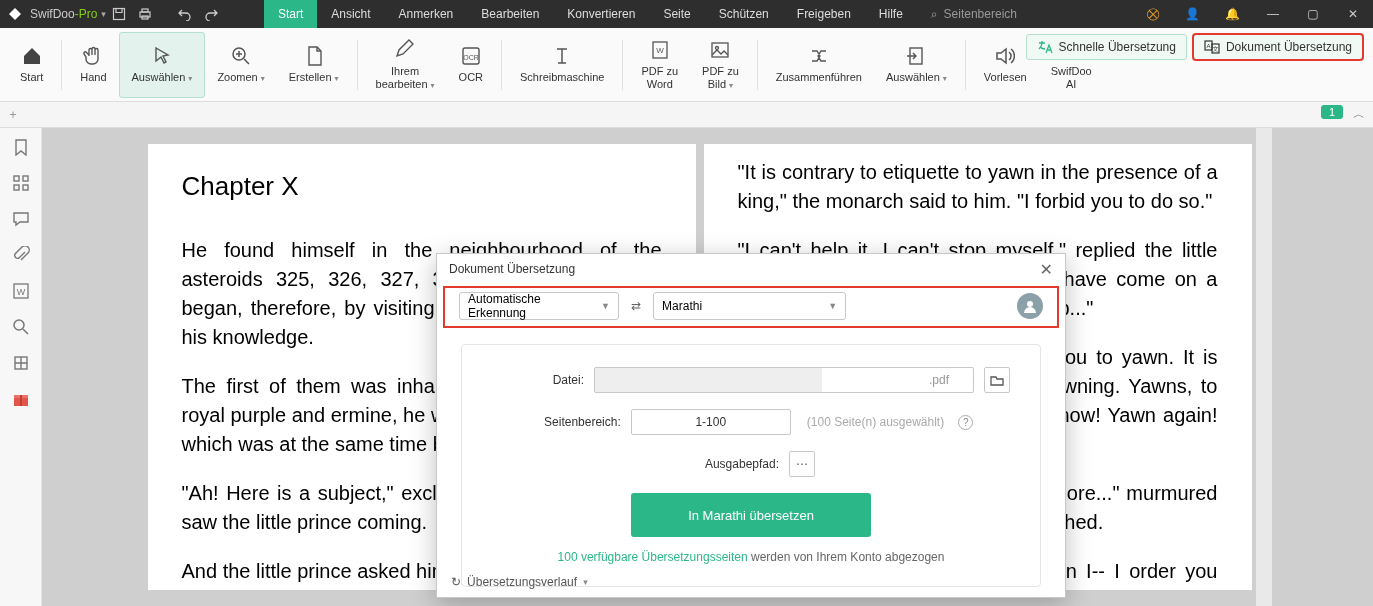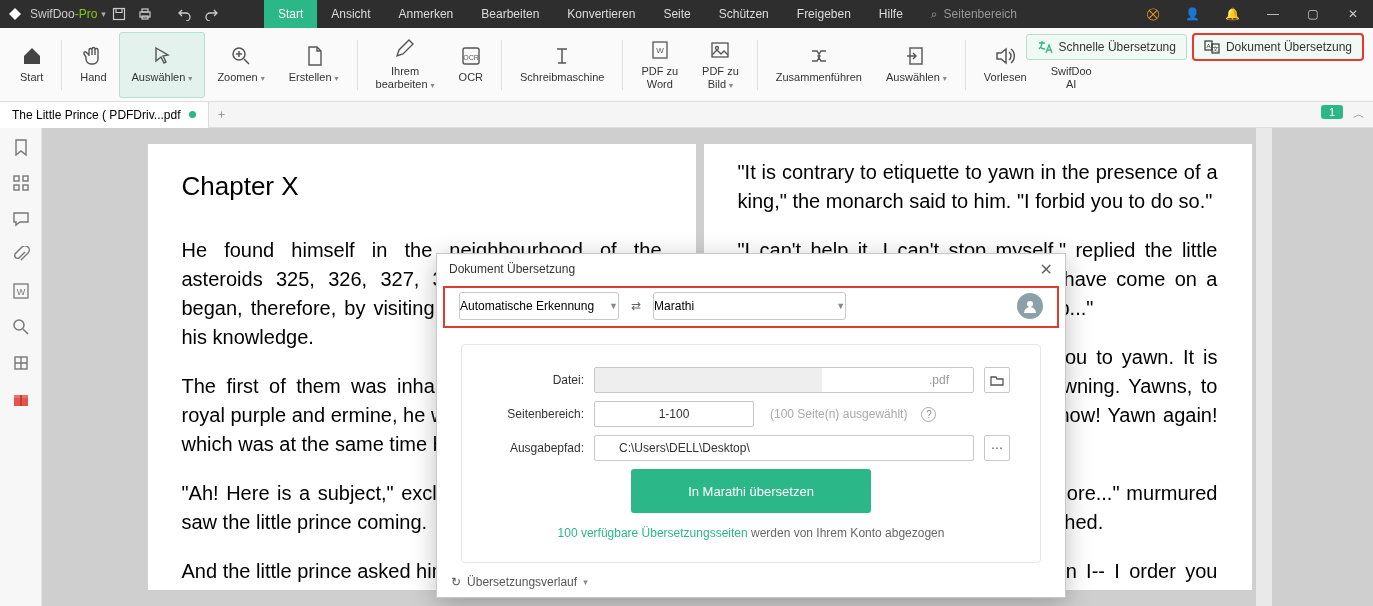--- a/index.html
+++ b/index.html
@@ -48,29 +48,29 @@
 .page-col.left { width: 548px; }
 .page-col.right { width: 548px; }
 .ch-title { font-size: 26px; margin-bottom: 30px; text-align: left; }
 .para { margin-bottom: 20px; }
 .scroll { width: 16px; background: #e9e9e9; }
 
 .dialog { position: absolute; left: 436px; top: 253px; width: 630px; height: 345px; background: #fff; border: 1px solid #c8c8c8; box-shadow: 0 6px 24px rgba(0,0,0,.25); z-index: 50; font-size: 12px; }
 .dlg-titlebar { height: 30px; display: flex; align-items: center; padding: 0 12px; justify-content: space-between; color: #333; }
 .dlg-close { font-size: 16px; color: #666; cursor: pointer; }
 .lang-row { display: flex; align-items: center; gap: 12px; padding: 8px 18px 10px; outline: 2px solid #e23b2e; outline-offset: -4px; margin: 0 4px; }
-.lang-sel { height: 28px; border: 1px solid #c8c8c8; border-radius: 3px; padding: 0 0; background: #fff; display: flex; align-items: center; justify-content: space-between; cursor: pointer; }
+.lang-sel { height: 28px; border: 1px solid #c8c8c8; border-radius: 3px; padding: 0 8px; background: #fff; display: flex; align-items: center; justify-content: space-between; cursor: pointer; }
 .lang-sel.src { width: 160px; }
 .lang-sel.dst { width: 193px; }
 .swap { color: #666; }
 .avatar { width: 26px; height: 26px; border-radius: 50%; background: #8ba0a8; display: flex; align-items: center; justify-content: center; color: #fff; margin-left: auto; }
 
 .dlg-body { padding: 14px 24px; }
 .form-card { border: 1px solid #e5e5e5; border-radius: 4px; padding: 22px 30px 20px; }
-.frow { display: flex; align-items: center; gap: 10px; margin-bottom: 8px; }
+.frow { display: flex; align-items: center; gap: 10px; margin-bottom: 16px; justify-content: center; }
 .flabel { width: 92px; text-align: right; color: #333; }
 .finput { flex: 1; height: 26px; border: 1px solid #c8c8c8; border-radius: 2px; padding: 0 24px; background: #fff; display: flex; align-items: center; color: #333; overflow: hidden; white-space: nowrap; }
 .fbtn { width: 26px; height: 26px; border: 1px solid #c8c8c8; border-radius: 2px; display: flex; align-items: center; justify-content: center; cursor: pointer; color: #555; }
 .faded { background: linear-gradient(90deg, #eee 0%, #eee 60%, #fff 60%); color: #999; }
 .hint { color: #aaa; margin-left: 6px; }
 .qmark { width: 15px; height: 15px; border: 1px solid #aaa; border-radius: 50%; display: inline-flex; align-items: center; justify-content: center; font-size: 10px; color: #888; margin-left: 4px; }
 .go-btn { display: block; margin: 4px auto 12px; width: 240px; height: 44px; border: none; border-radius: 3px; background: #2bb788; color: #fff; font-size: 13px; cursor: pointer; }
 .credits { text-align: center; color: #666; font-size: 12px; line-height: 1.4; }
 .credits .link { color: #2bb788; }
 .dlg-footer { position: absolute; bottom: 8px; left: 14px; right: 14px; display: flex; align-items: center; gap: 6px; color: #555; font-size: 12px; }
@@ -282,24 +282,20 @@
           <rect x="8" y="5" width="7" height="9"></rect>
           <text x="4.5" y="9" text-anchor="middle" font-size="6" fill="#333" stroke="none">A</text>
           <text x="11.5" y="12" text-anchor="middle" font-size="6" fill="#333" stroke="none">文</text>
         </svg>
         <span>Dokument Übersetzung</span>
       </div>
   </div>
 </div>
 
 <div class="tabstrip">
-  <div class="doc-tab">
-      <span>The Little Prince ( PDFDriv...pdf</span>
-      <span class="dot"></span>
-    </div>
   <div class="add-tab">＋</div>
   <div class="page-badge">1</div>
   <div class="collapse-caret">︿</div>
 </div>
 
 <div class="workspace">
   <div class="side">
     <div class="side-item">
         <svg width="18" height="18" viewBox="0 0 18 18" fill="none" stroke="#777" stroke-width="1.4">
           <path d="M4 2h10v15l-5-4-5 4z"></path>
@@ -405,21 +401,20 @@
           </div>
       </div>
       <div class="frow">
         <div class="flabel">Seitenbereich:</div>
         <div class="finput" style="flex:0 0 160px;justify-content:center">1-100</div>
         <span class="hint">(100 Seite(n) ausgewählt)</span>
         <span class="qmark">?</span>
       </div>
       <div class="frow">
         <div class="flabel">Ausgabepfad:</div>
-        <div class="finput">C:\Users\DELL\Desktop\</div>
         <div class="fbtn">⋯</div>
       </div>
       <button class="go-btn">In Marathi übersetzen</button>
       <div class="credits"><span class="link">100 verfügbare Übersetzungsseiten</span><span> werden von Ihrem Konto abgezogen</span></div>
     </div>
   </div>
   <div class="dlg-footer">
     <span>↻</span>
     <span>Übersetzungsverlauf</span>
     <span style="font-size:9px;color:#888">▾</span>

